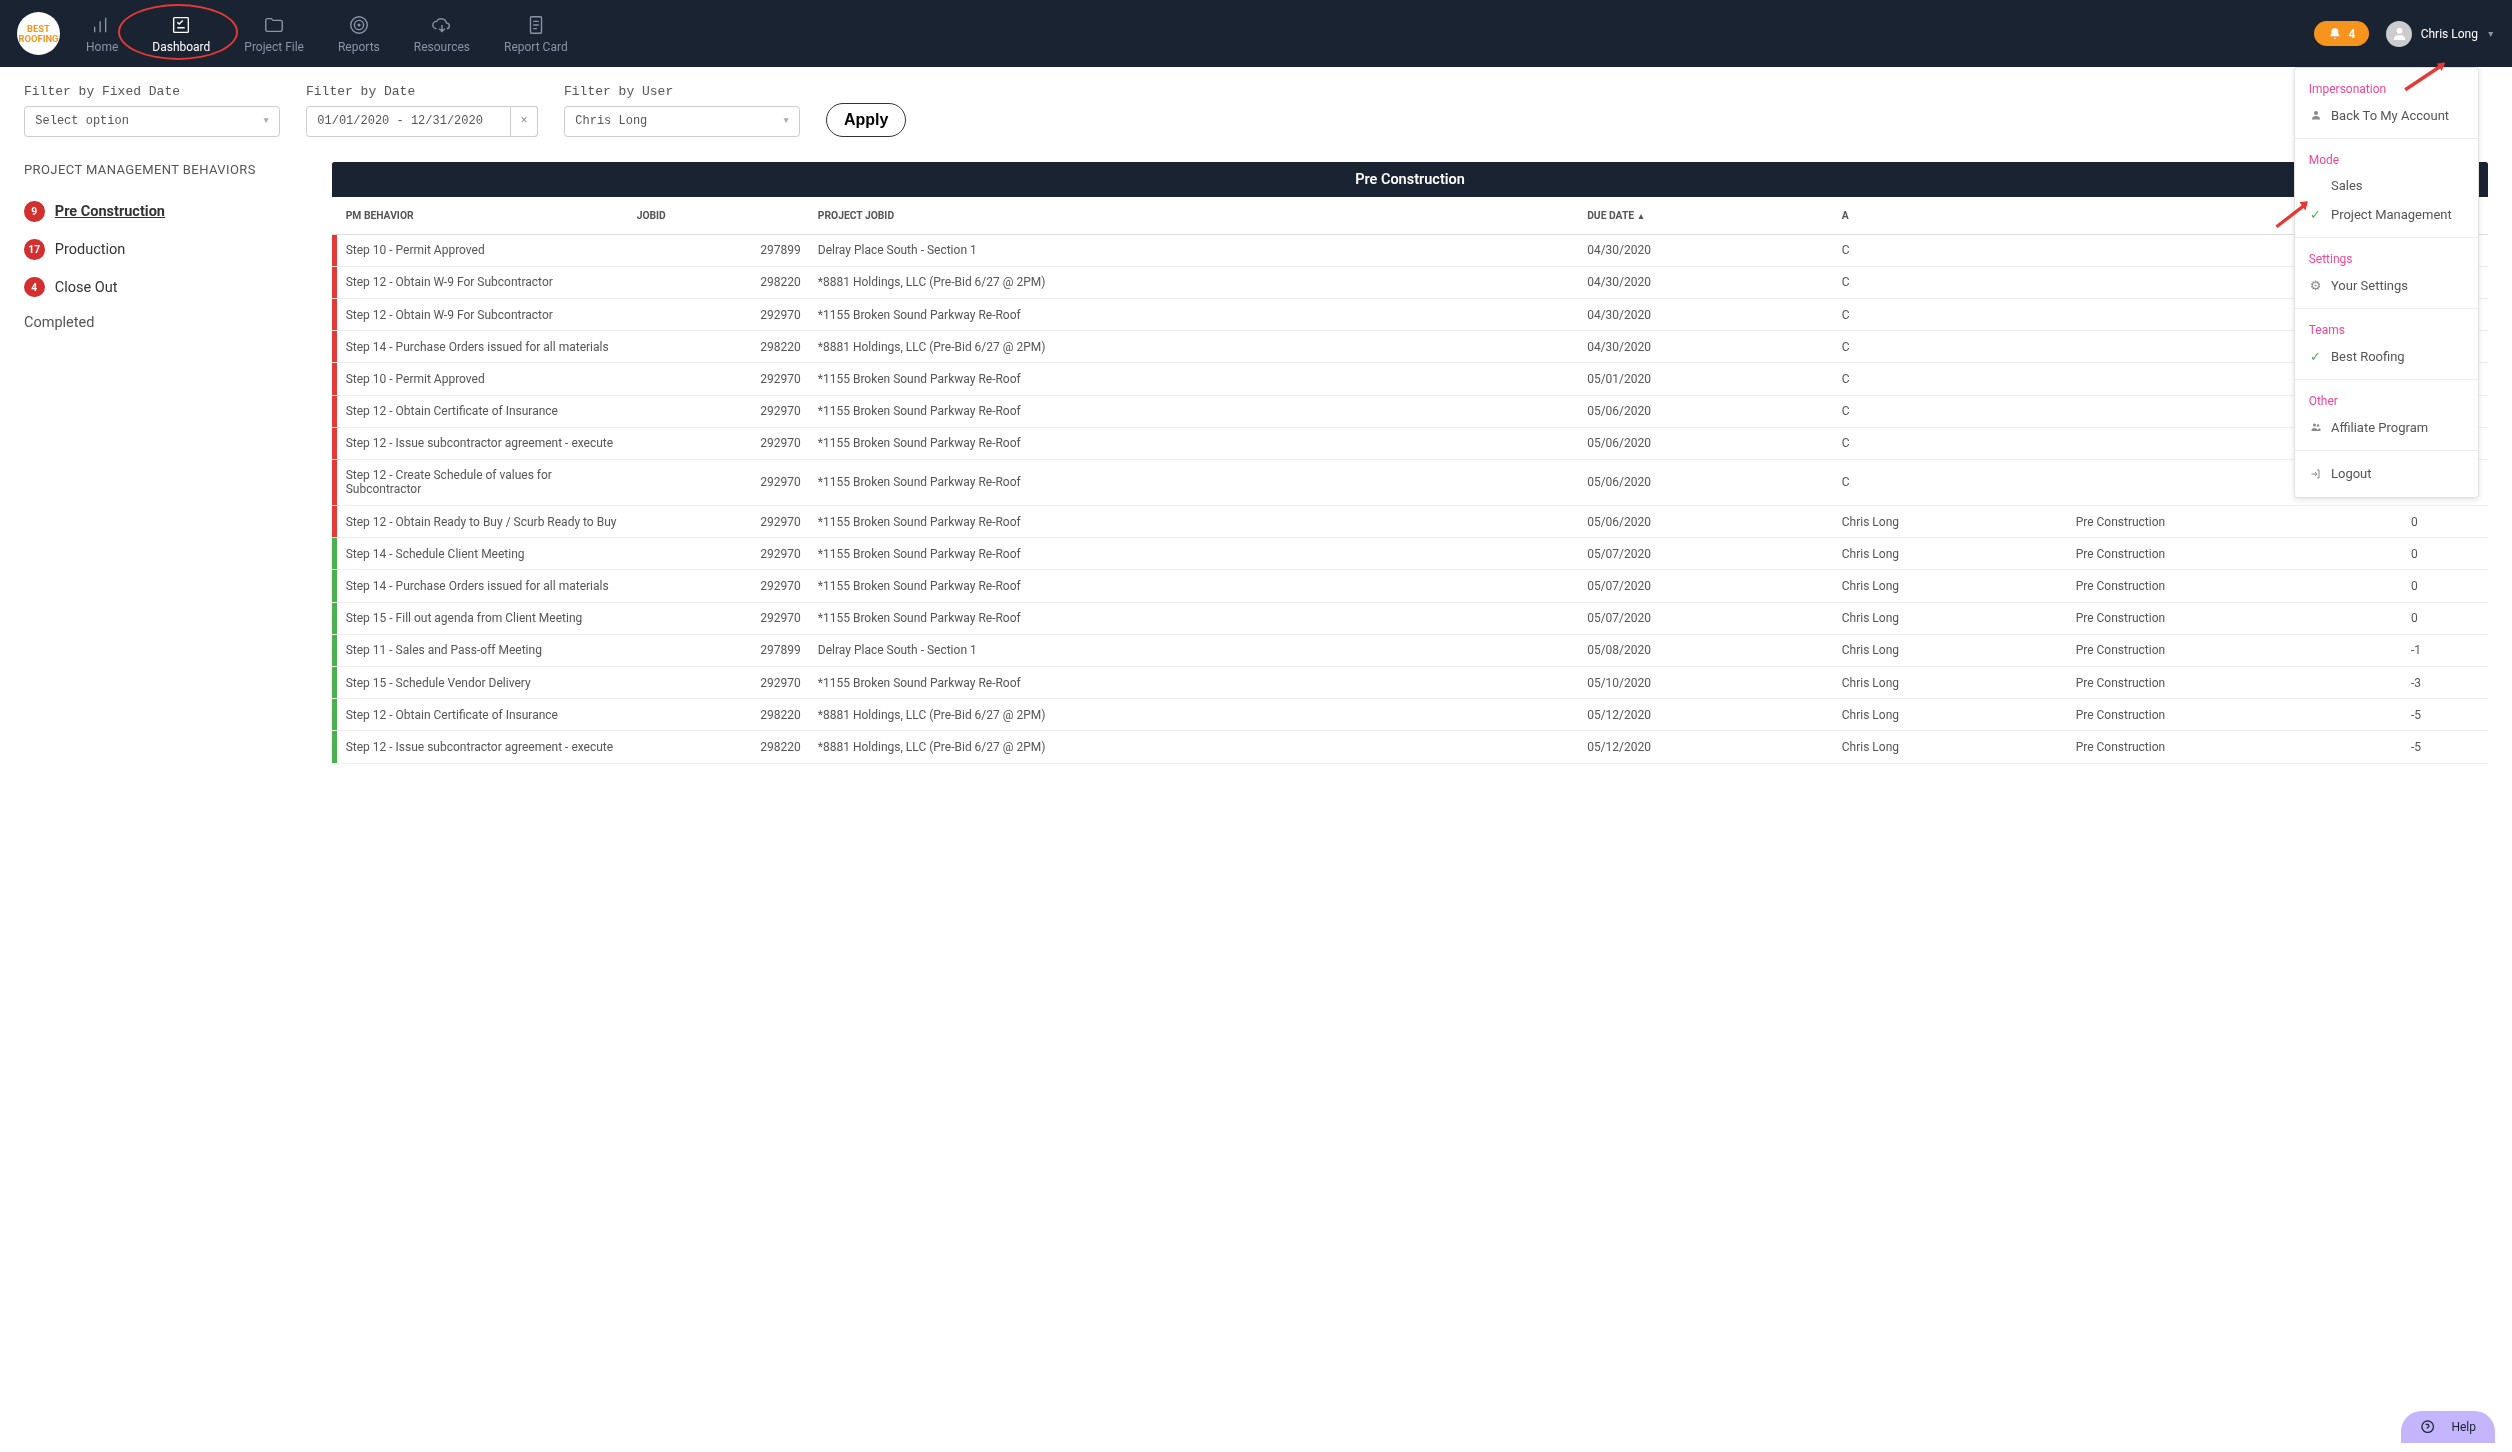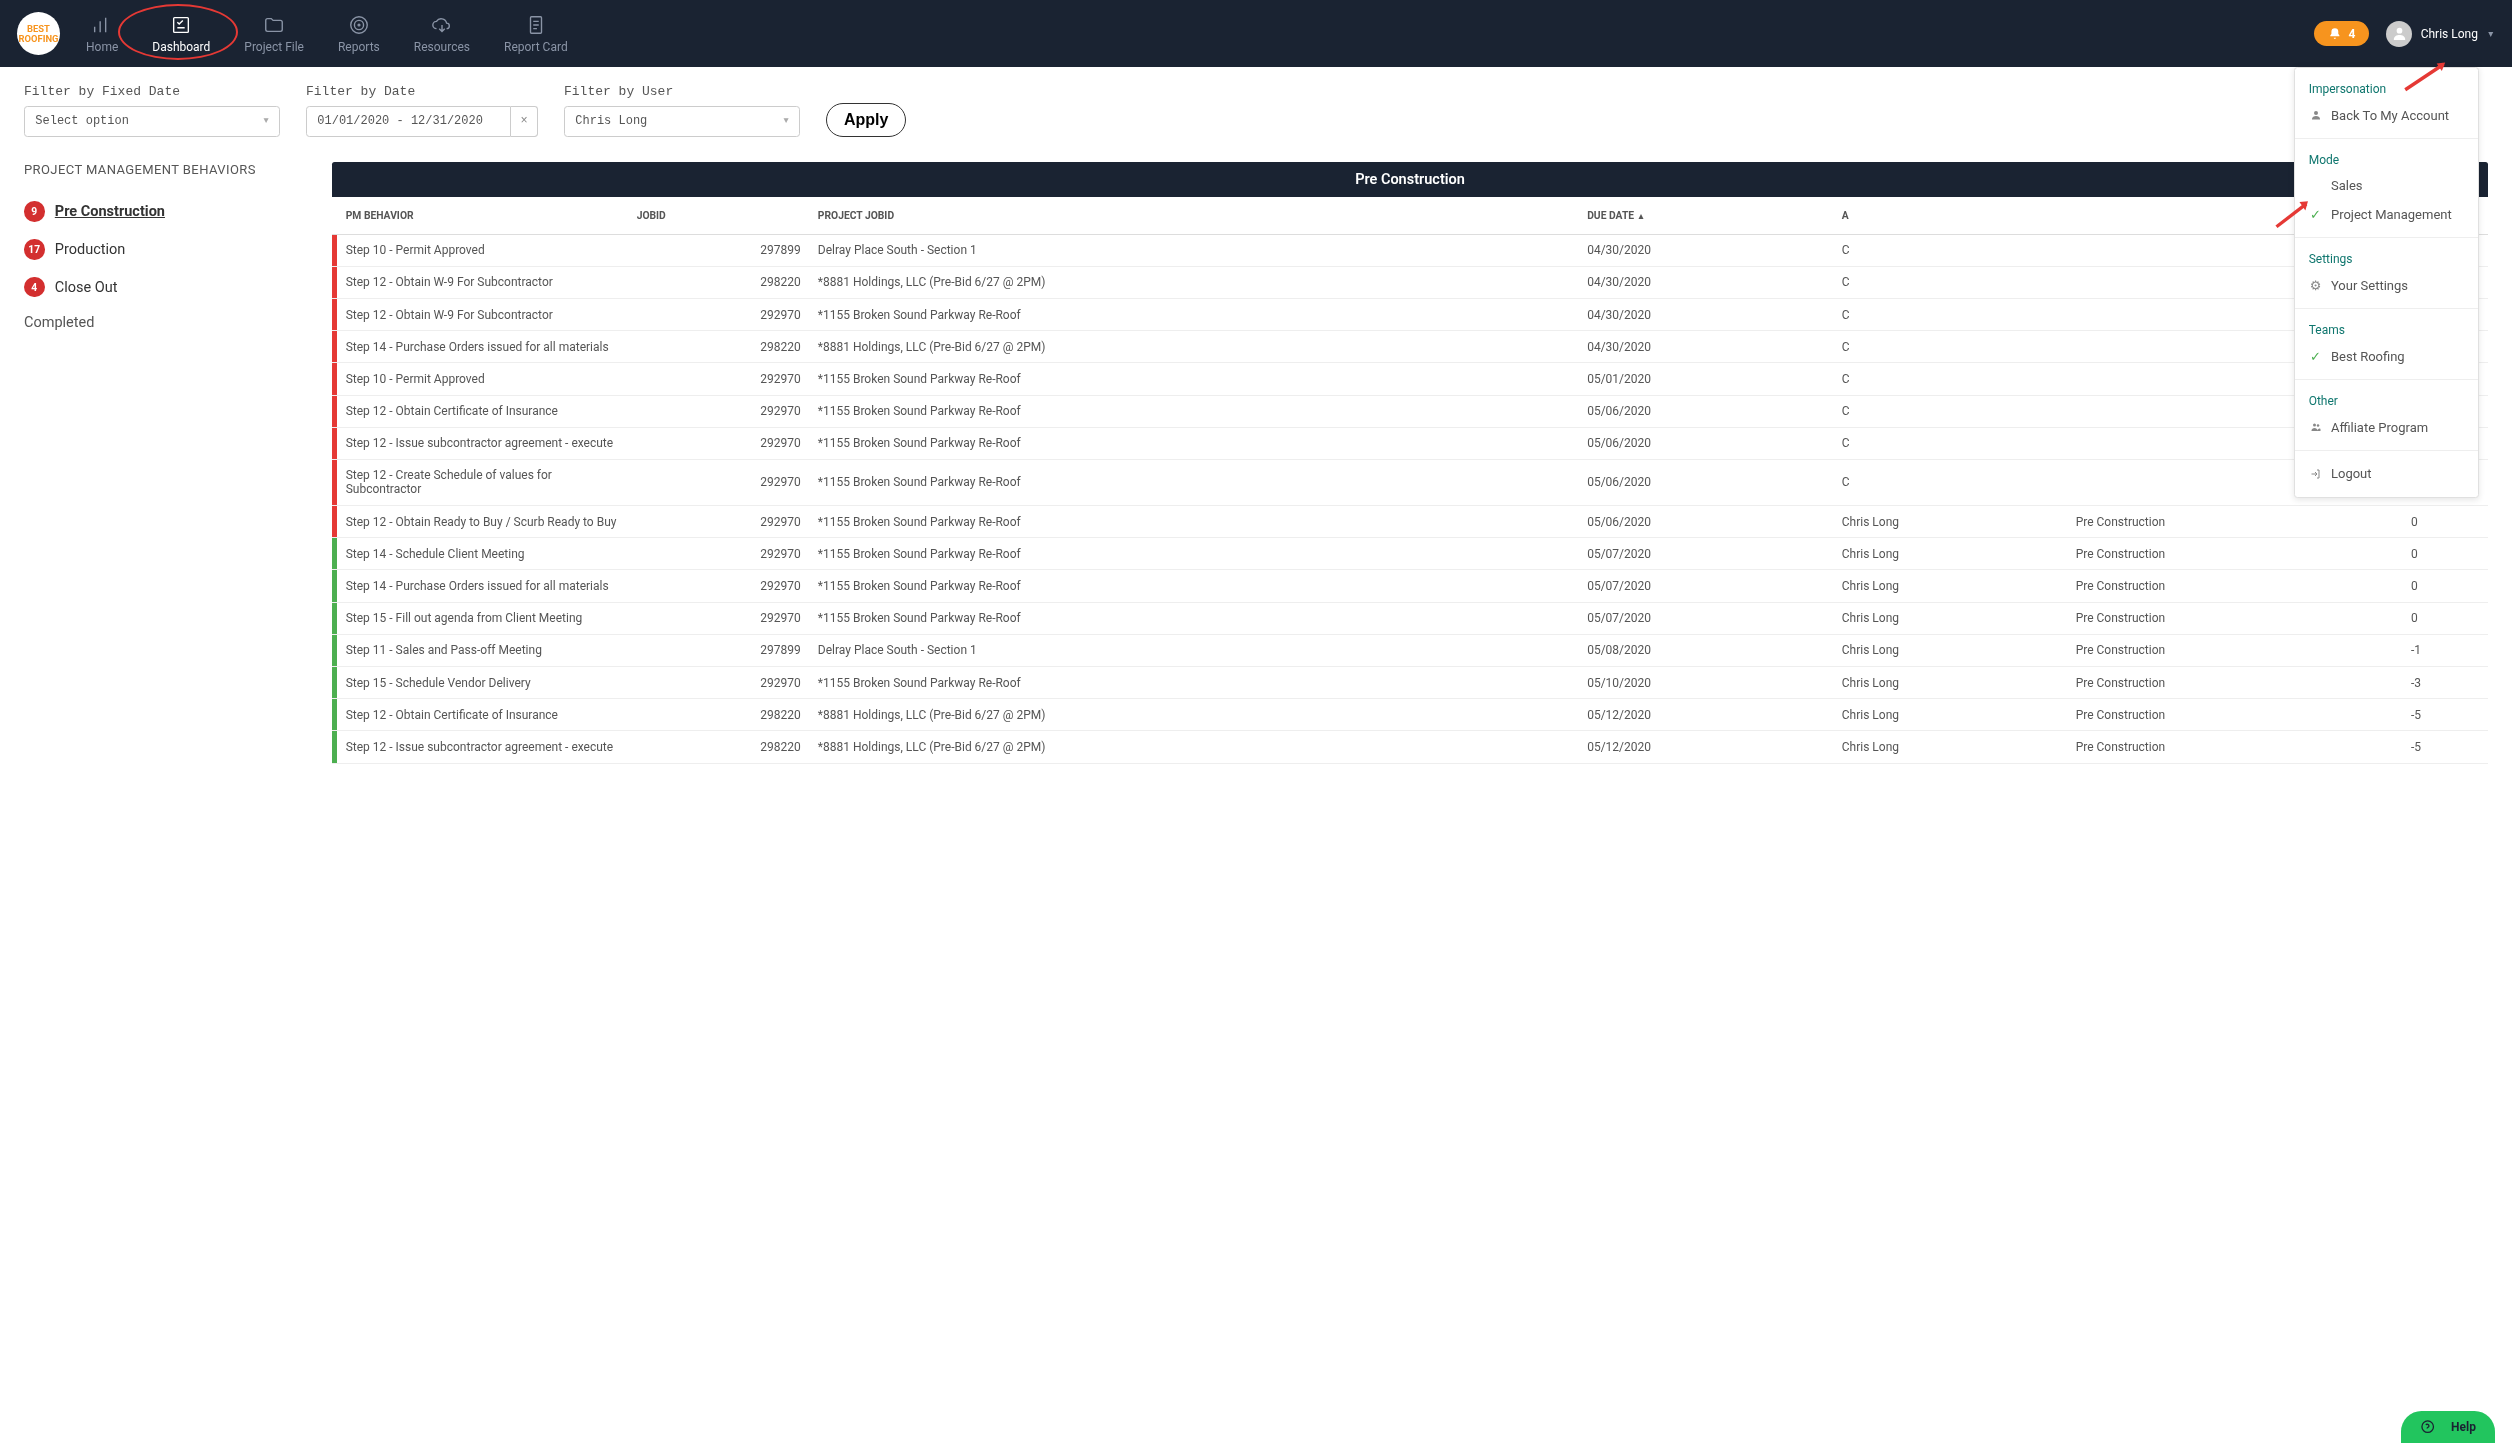--- a/index.html
+++ b/index.html
@@ -18,21 +18,21 @@
 
 .header-right { display: flex; align-items: center; gap: 17px; }
 .notif { background: #f7941e; color: #fff; border-radius: 15.4px; padding: 5.1px 13.7px; display: flex; align-items: center; gap: 6.8px; font-weight: bold; }
 .user-box { display: flex; align-items: center; gap: 8.6px; color: #fff; cursor: pointer; position: relative; }
 .avatar { width: 26px; height: 26px; background: #ccc; border-radius: 50%; display: flex; align-items: center; justify-content: center; }
 .caret { font-size: 8.6px; color: #8a94a6; }
 
 
 .dropdown { position: absolute; top: 67px; right: 33px; width: 185px; background: #fff; border: 0.9px solid #e0e0e0; border-radius: 3.4px; box-shadow: 0 1.7px 6.8px rgba(0,0,0,0.1); z-index: 100; }
 .dd-section { padding: 8.6px 0; }
-.dd-heading { padding: 5.1px 13.7px; color: #0f766e; font-size: 12px; }
+.dd-heading { padding: 5.1px 13.7px; color: #ec4899; font-size: 12px; }
 .dd-item { padding: 6.8px 13.7px; display: flex; align-items: center; gap: 8.6px; cursor: pointer; color: #555; font-size: 13px; }
 .dd-icon { width: 13.7px; display: inline-flex; justify-content: center; color: #888; }
 .dd-check { color: #4caf50; }
 .dd-divider { height: 0.9px; background: #eee; }
 
 
 .filters { display: flex; gap: 26px; padding: 17px 24px; align-items: flex-end; }
 .filter-group { display: flex; flex-direction: column; gap: 6.8px; font-family: Liberation Mono, monospace; }
 .filter-label { font-size: 13px; color: #555; }
 .select, .date-input, .user-select { border: 0.9px solid #ccc; border-radius: 3.4px; height: 31px; padding: 0 10.3px; display: flex; align-items: center; justify-content: space-between; background: #fff; cursor: pointer; color: #555; }
@@ -65,21 +65,21 @@
 .status-red { background: #e53935; }
 .status-green { background: #4caf50; }
 .pm-col { width: 291px; white-space: normal !important; }
 .jobid-col { text-align: right; }
 
 
 .arrow1 { position: fixed; top: 60px; right: 60px; pointer-events: none; z-index: 200; }
 .arrow2 { position: fixed; top: 197px; right: 197px; pointer-events: none; z-index: 200; }
 
 
-.help-btn { position: fixed; bottom: 8.6px; right: 17px; background: #22c55e; color: #1a2332; border-radius: 20.5px 20.5px 0 0; padding: 8.6px 19px; display: flex; align-items: center; gap: 16px; font-weight: bold; cursor: pointer; }
+.help-btn { position: fixed; bottom: 8.6px; right: 17px; background: #c4b5fd; color: #1a2332; border-radius: 20.5px 20.5px 0 0; padding: 8.6px 19px; display: flex; align-items: center; gap: 16px; font-weight: normal; cursor: pointer; }
 
 svg { display: block; }
 </style>
 </head>
 <body>
 
 <div class="header">
   <div class="logo">
     <div class="logo-text">BEST ROOFING</div>
   </div>

